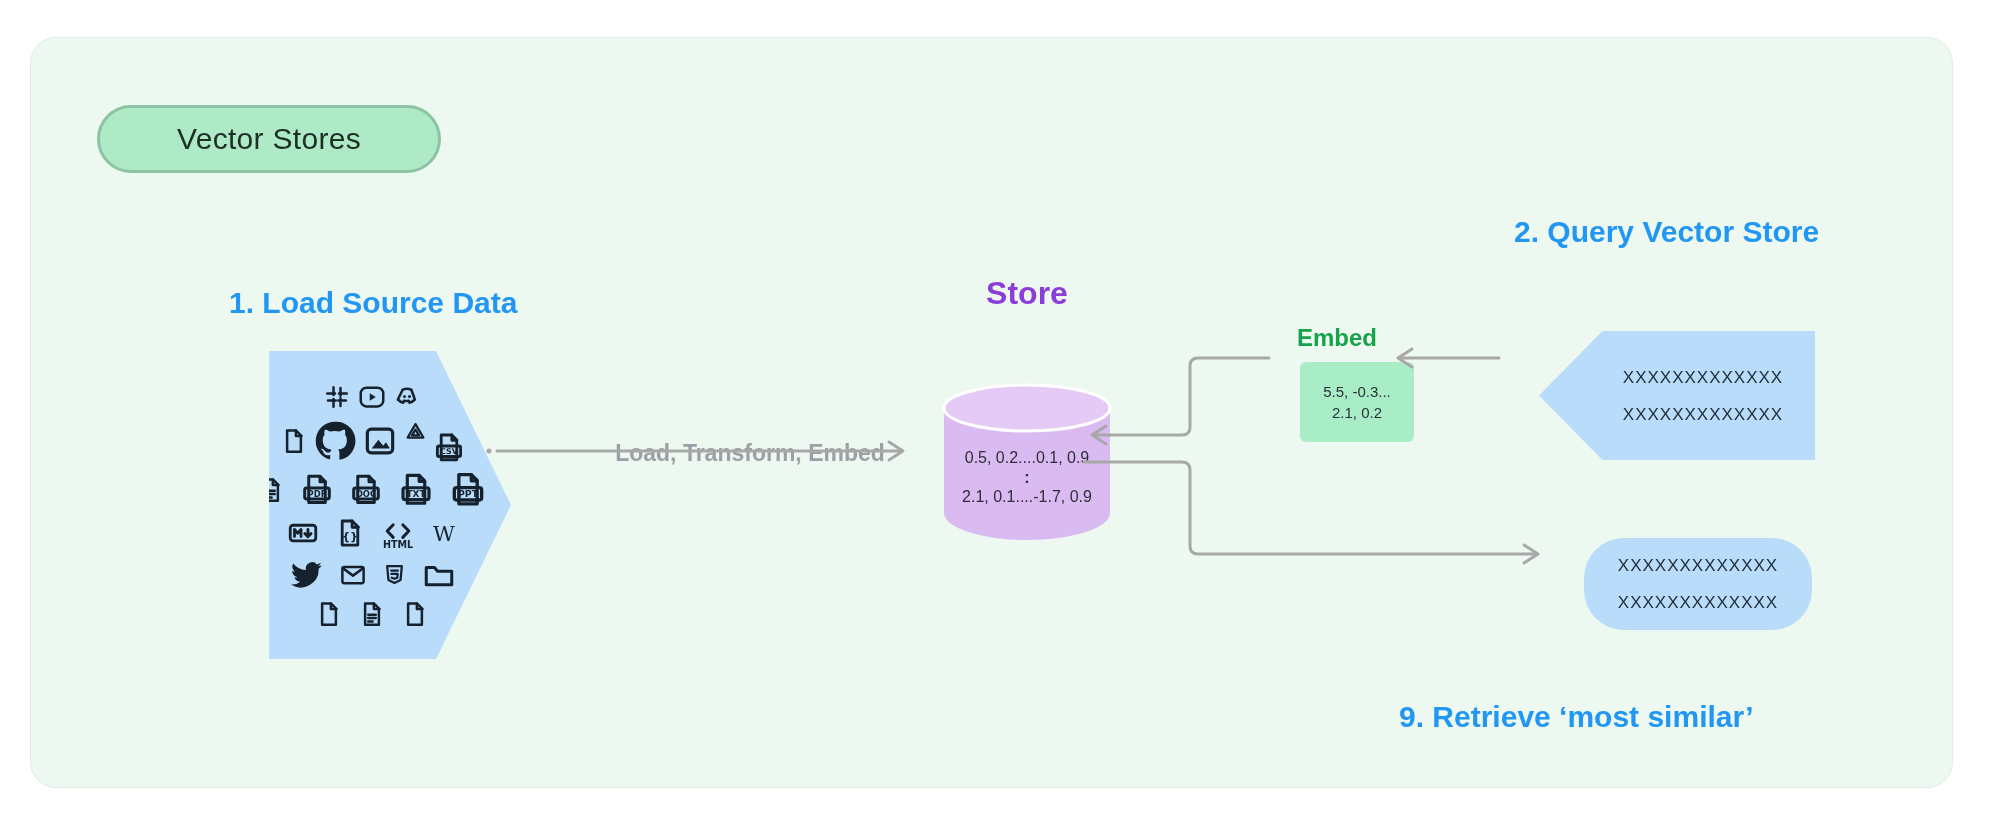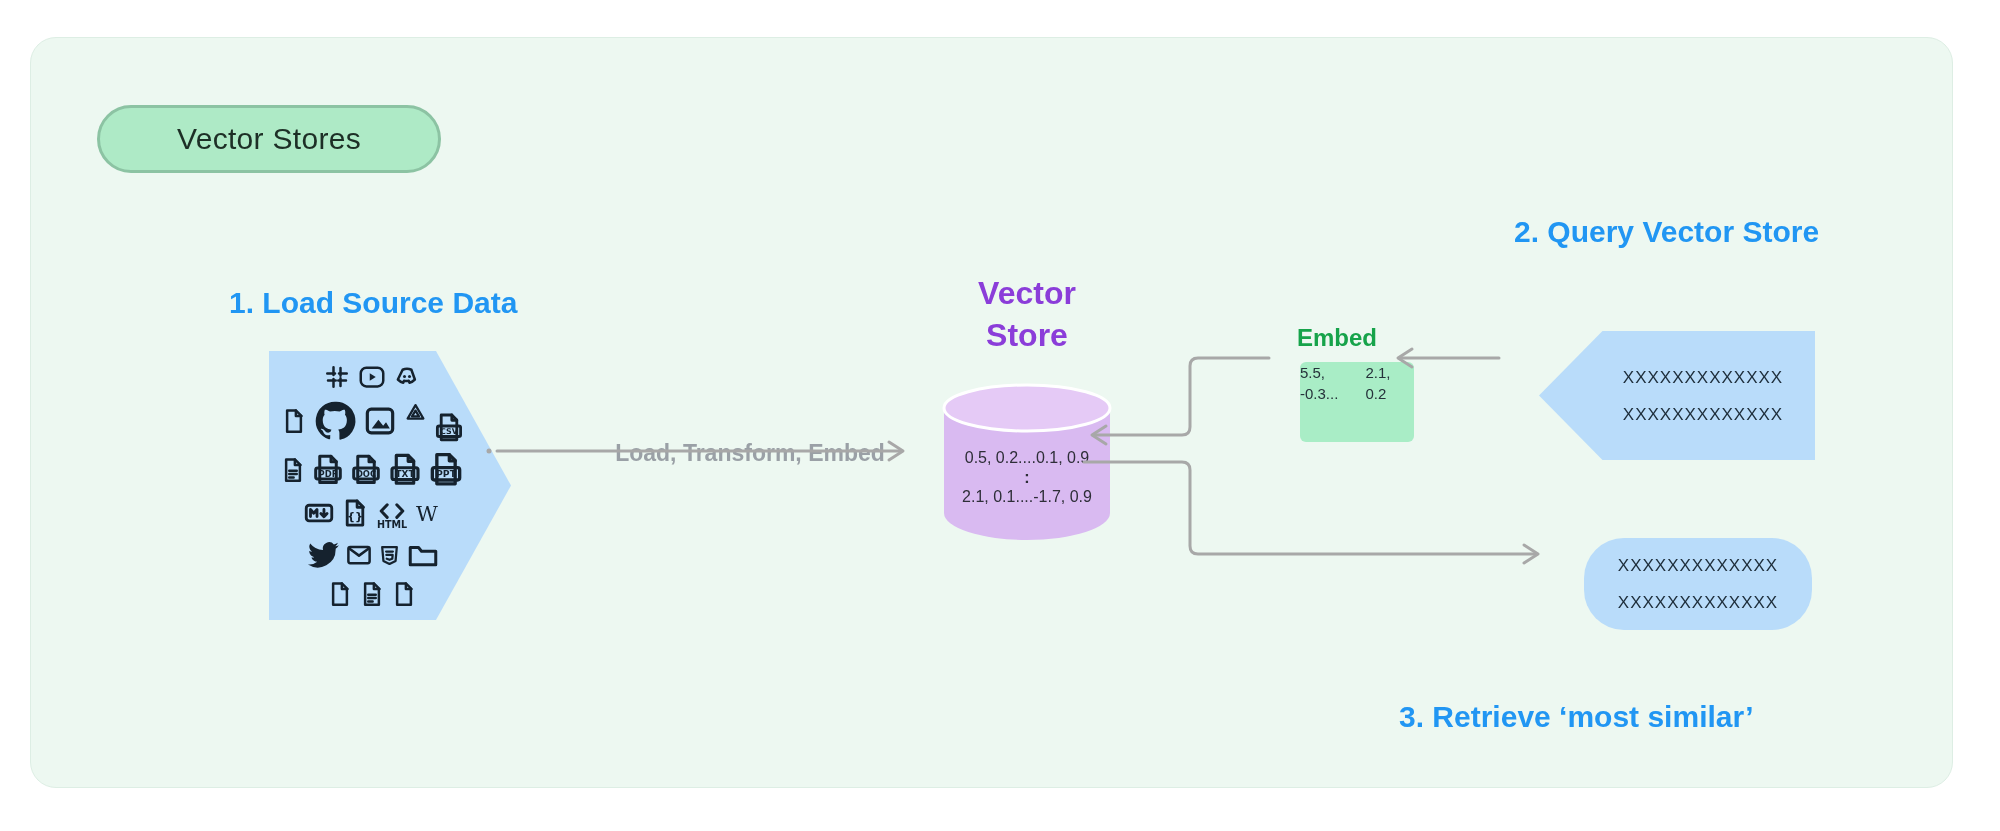--- a/index.html
+++ b/index.html
@@ -14,24 +14,24 @@
   .canvas{position:relative;width:2000px;height:831px;background:var(--page_bg);overflow:hidden;}
   .panel{position:absolute;left:30px;top:37px;width:1923px;height:751px;background:var(--panel_bg);
          border:1.5px solid var(--panel_border);border-radius:26px;}
   .badge{position:absolute;left:66px;top:67px;width:344px;height:68px;background:var(--badge_bg);
          border:3px solid var(--badge_border);border-radius:34px;display:flex;align-items:center;justify-content:center;}
   .badge span{font-size:30px;font-weight:400;color:var(--badge_text);letter-spacing:.3px;}
   .step{position:absolute;font-size:30px;font-weight:700;color:var(--heading_blue);white-space:nowrap;}
   .step1{left:183px;top:248px;margin-left:15px;}
   .step2{left:1483px;top:177px;}
   .step3{left:1368px;top:662px;}
-  .pentagon-right{position:absolute;left:238px;top:313px;width:242px;height:269px;background:var(--shape_blue);
+  .pentagon-right{position:absolute;left:238px;top:313px;width:242px;height:308px;background:var(--shape_blue);
          clip-path:polygon(0 0,69% 0,100% 50%,69% 100%,0 100%);
          display:flex;flex-direction:column;justify-content:center;gap:5px;padding:14px 46px 14px 10px;}
-  .icon-row{display:flex;align-items:center;justify-content:center;gap:2px;}
+  .icon-row{display:flex;align-items:center;justify-content:center;gap:13px;}
   .icon-row:nth-child(2){gap:5px}
   .icon-row:nth-child(3){gap:3px}
   .icn{display:inline-flex;align-items:center;justify-content:center;}
   .icn svg{width:30px;height:30px;}
   .icn svg .st{stroke:#15222e;stroke-width:2;fill:none;stroke-linecap:round;stroke-linejoin:round;}
   [data-name="github-icon"] svg{width:46px;height:46px}
   [data-name="image-icon"] svg{width:38px;height:38px}
   [data-name="gdrive-icon"] svg{width:27px;height:27px;margin-bottom:16px}
   [data-name="csv-icon"] svg{width:34px;height:34px;margin-top:14px}
   [data-name="pdf-icon"] svg,[data-name="doc-icon"] svg{width:36px;height:36px}
@@ -48,21 +48,21 @@
   .vs-title{position:absolute;left:900px;top:234px;width:192px;text-align:center;
          font-size:32px;font-weight:700;color:var(--purple);line-height:42px;}
   .cyl-svg{position:absolute;left:911px;top:344px;}
   .cyl-text{position:absolute;left:911px;top:409px;width:170px;text-align:center;
          color:#2e2e38;font-size:16px;}
   .cyl-text .r1,.cyl-text .r2{line-height:22px}
   .cyl-text .rc{line-height:17px;font-weight:700}
   .embed-title{position:absolute;left:1266px;top:286px;width:120px;text-align:left;
          font-size:24px;font-weight:700;color:var(--green);}
   .embed-box{position:absolute;left:1269px;top:324px;width:114px;height:80px;background:var(--embed_bg);
-         border-radius:6px;display:flex;flex-direction:row;align-items:flex-start;justify-content:center;
+         border-radius:6px;display:flex;flex-direction:column;align-items:center;justify-content:center;
          font-size:15px;color:#25323a;line-height:21px;}
   .xtext{font-size:17px;letter-spacing:1px;color:var(--dark_text);line-height:37px;white-space:nowrap;}
   .pentagon-left{position:absolute;left:1508px;top:293px;width:276px;height:129px;background:var(--shape_blue);
          clip-path:polygon(23% 0,100% 0,100% 100%,23% 100%,0 50%);
          display:flex;flex-direction:column;align-items:center;justify-content:center;padding-left:52px;}
   .result-box{position:absolute;left:1553px;top:500px;width:228px;height:92px;background:var(--shape_blue);
          border-radius:40px;display:flex;flex-direction:column;align-items:center;justify-content:center;}
   .arrows{position:absolute;left:0;top:0;pointer-events:none;}
   .arrows path,.arrows polyline{stroke:var(--arrow_gray);stroke-width:3;fill:none;stroke-linecap:round;stroke-linejoin:round;}
 </style>
@@ -71,21 +71,21 @@
 
 <div class="canvas" data-name="diagram-canvas">
   <div class="panel" data-name="diagram-panel">
 
     <div class="badge" data-name="title-badge">
       <span data-name="title-badge-label">Vector Stores</span>
     </div>
 
     <div class="step step1" data-name="step-load-heading">1. Load Source Data</div>
     <div class="step step2" data-name="step-query-heading">2. Query Vector Store</div>
-    <div class="step step3" data-name="step-retrieve-heading">3. Retrieve ‘most similar’</div>
+    <div class="step step3" data-name="step-retrieve-heading">9. Retrieve ‘most similar’</div>
 
     <div class="pentagon-right" data-name="source-data-shape">
       <div data-name="source-icon-grid" id="icon-grid" style="display:contents"></div>
     <div class="icon-row" data-name="source-icon-row">
           <span class="icn" data-name="slack-icon">
             <svg viewBox="0 0 24 24">
               <path class="st" d="M9.2 4.2v6.2M14.8 4.8v6.2M9.2 13.6v6.2M14.8 13v6.2M4.2 9.2h6.2M13.6 9.2h6.2M4.8 14.8h6.2M13 14.8h6.2"></path>
             </svg>
           </span>
           <span class="icn" data-name="youtube-icon">
@@ -246,21 +246,20 @@
               <path class="st" d="M6.5 3.5h7l4 4v13h-11z"></path>
               <path class="st" d="M13.5 3.5V8H18"></path>
             </svg>
           </span>
         </div>
       </div>
 
     <div class="arrow-label" data-name="load-transform-embed-label">Load, Transform, Embed</div>
 
     <div class="vs-title" data-name="vector-store-title">
-      <div data-name="vector-store-title-line1">Vector</div>
       <div data-name="vector-store-title-line2">Store</div>
     </div>
 
     <svg class="cyl-svg" width="170" height="162" viewBox="0 0 170 162" data-name="database-cylinder-icon">
       <path d="M2 26 v105 a83 27 0 0 0 166 0 v-105 z" fill="var(--cylinder_fill)"></path>
       <ellipse cx="85" cy="26" rx="83" ry="23" fill="var(--cylinder_top)" stroke="#ffffff" stroke-width="3"></ellipse>
     </svg>
     <div class="cyl-text" data-name="vector-store-contents">
       <div class="r1" data-name="vector-row-1">0.5, 0.2....0.1, 0.9</div>
       <div class="rc" data-name="vector-row-ellipsis">:</div>

